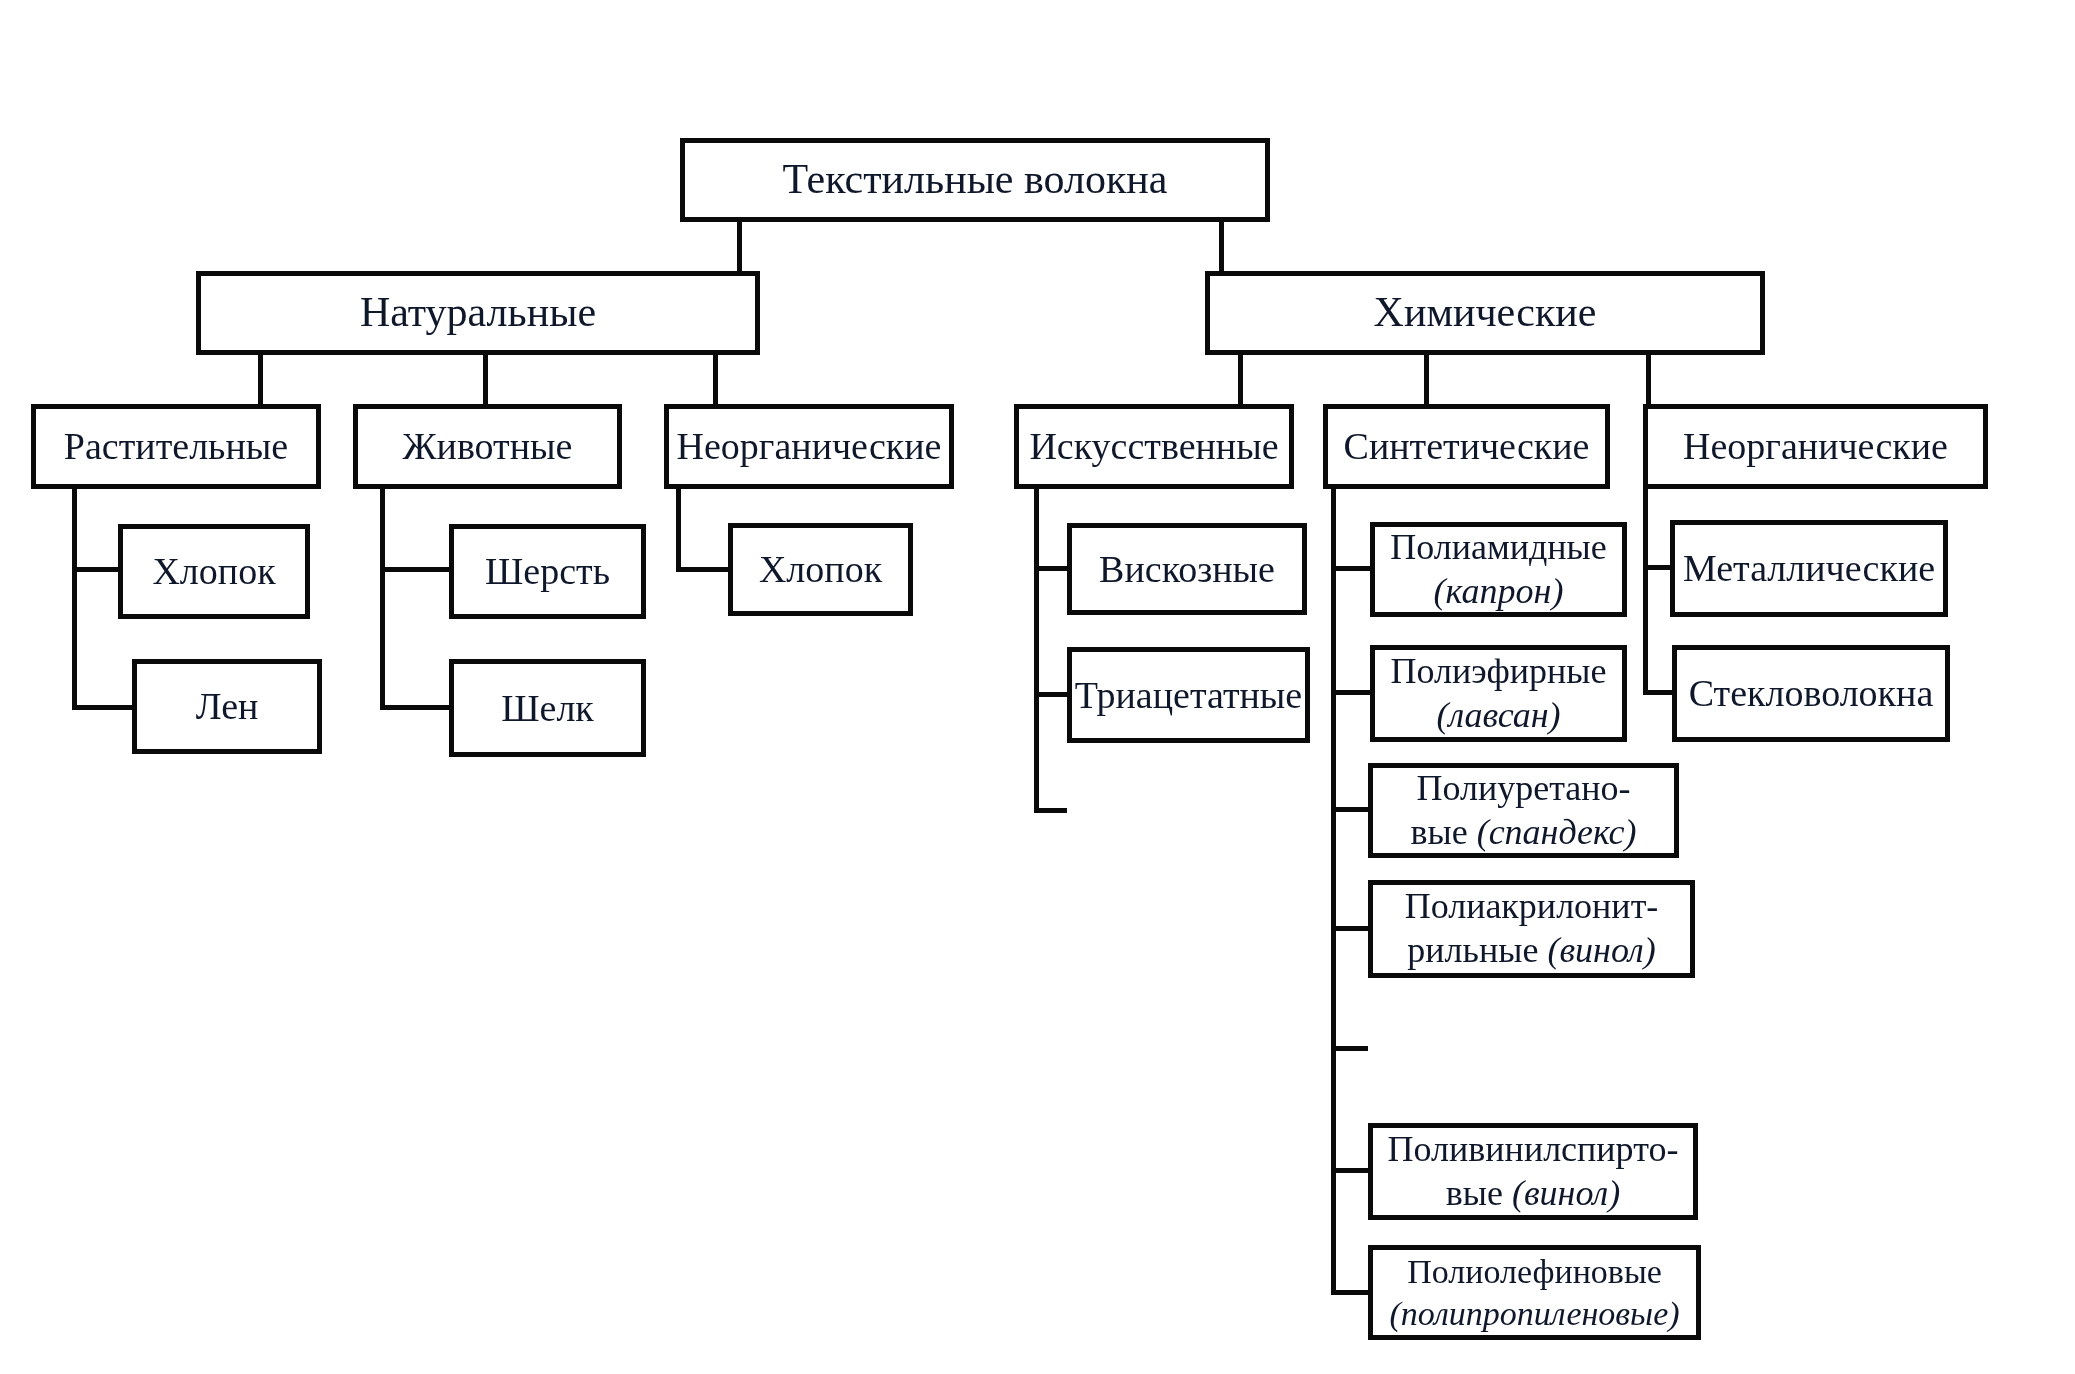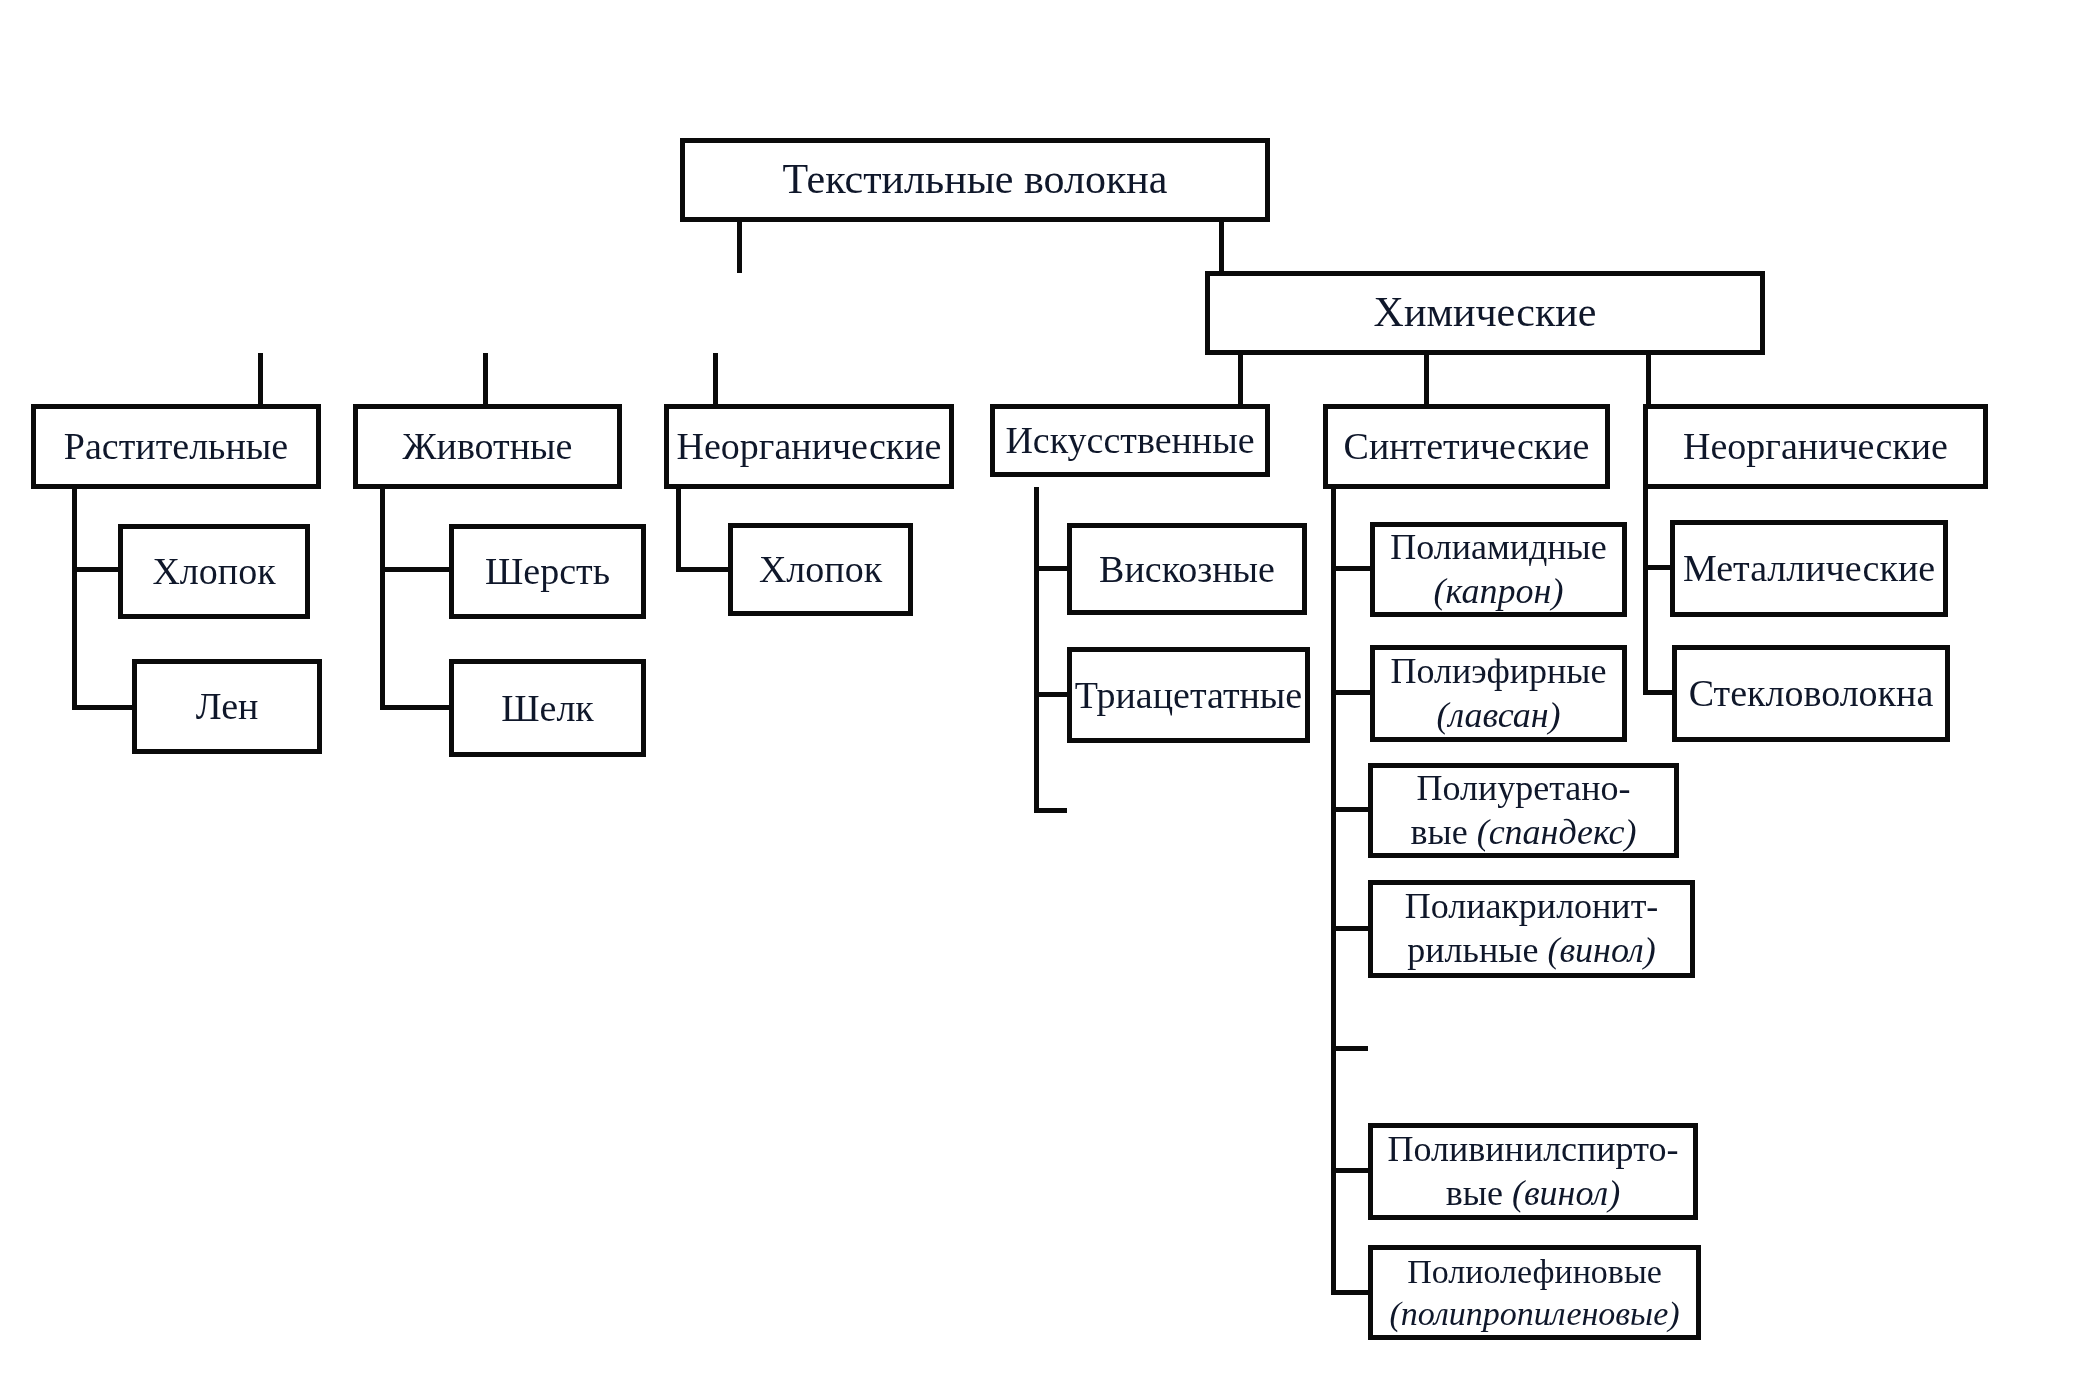--- a/index.html
+++ b/index.html
@@ -33,34 +33,37 @@
 </style>
 </head>
 <body>
 
 <div id="canvas">
 
   <div class="box f42" style="left:680px;top:138px;width:590px;height:84px">
       <span class="txt"><span>Текстильные волокна</span><em class="term"></em></span>
     </div>
 
+  <div class="box f42" style="left:196px;top:271px;width:564px;height:84px">
+      <span class="txt"><span>Натуральные</span><em class="term"></em></span>
+    </div>
   <div class="box f42" style="left:1205px;top:271px;width:560px;height:84px">
       <span class="txt"><span>Химические</span><em class="term"></em></span>
     </div>
 
   <div class="box" style="left:31px;top:404px;width:290px;height:85px">
       <span class="txt"><span>Растительные</span><em class="term"></em></span>
     </div>
   <div class="box" style="left:353px;top:404px;width:269px;height:85px">
       <span class="txt"><span>Животные</span><em class="term"></em></span>
     </div>
   <div class="box" style="left:664px;top:404px;width:290px;height:85px">
       <span class="txt"><span>Неорганические</span><em class="term"></em></span>
     </div>
-  <div class="box" style="left:990px;top:404px;width:280px;height:73px">
+  <div class="box" style="left:1014px;top:404px;width:280px;height:85px">
       <span class="txt"><span>Искусственные</span><em class="term"></em></span>
     </div>
   <div class="box" style="left:1323px;top:404px;width:287px;height:85px">
       <span class="txt"><span>Синтетические</span><em class="term"></em></span>
     </div>
   <div class="box" style="left:1643px;top:404px;width:345px;height:85px">
       <span class="txt"><span>Неорганические</span><em class="term"></em></span>
     </div>
 
   <div class="box" style="left:118px;top:524px;width:192px;height:95px">

